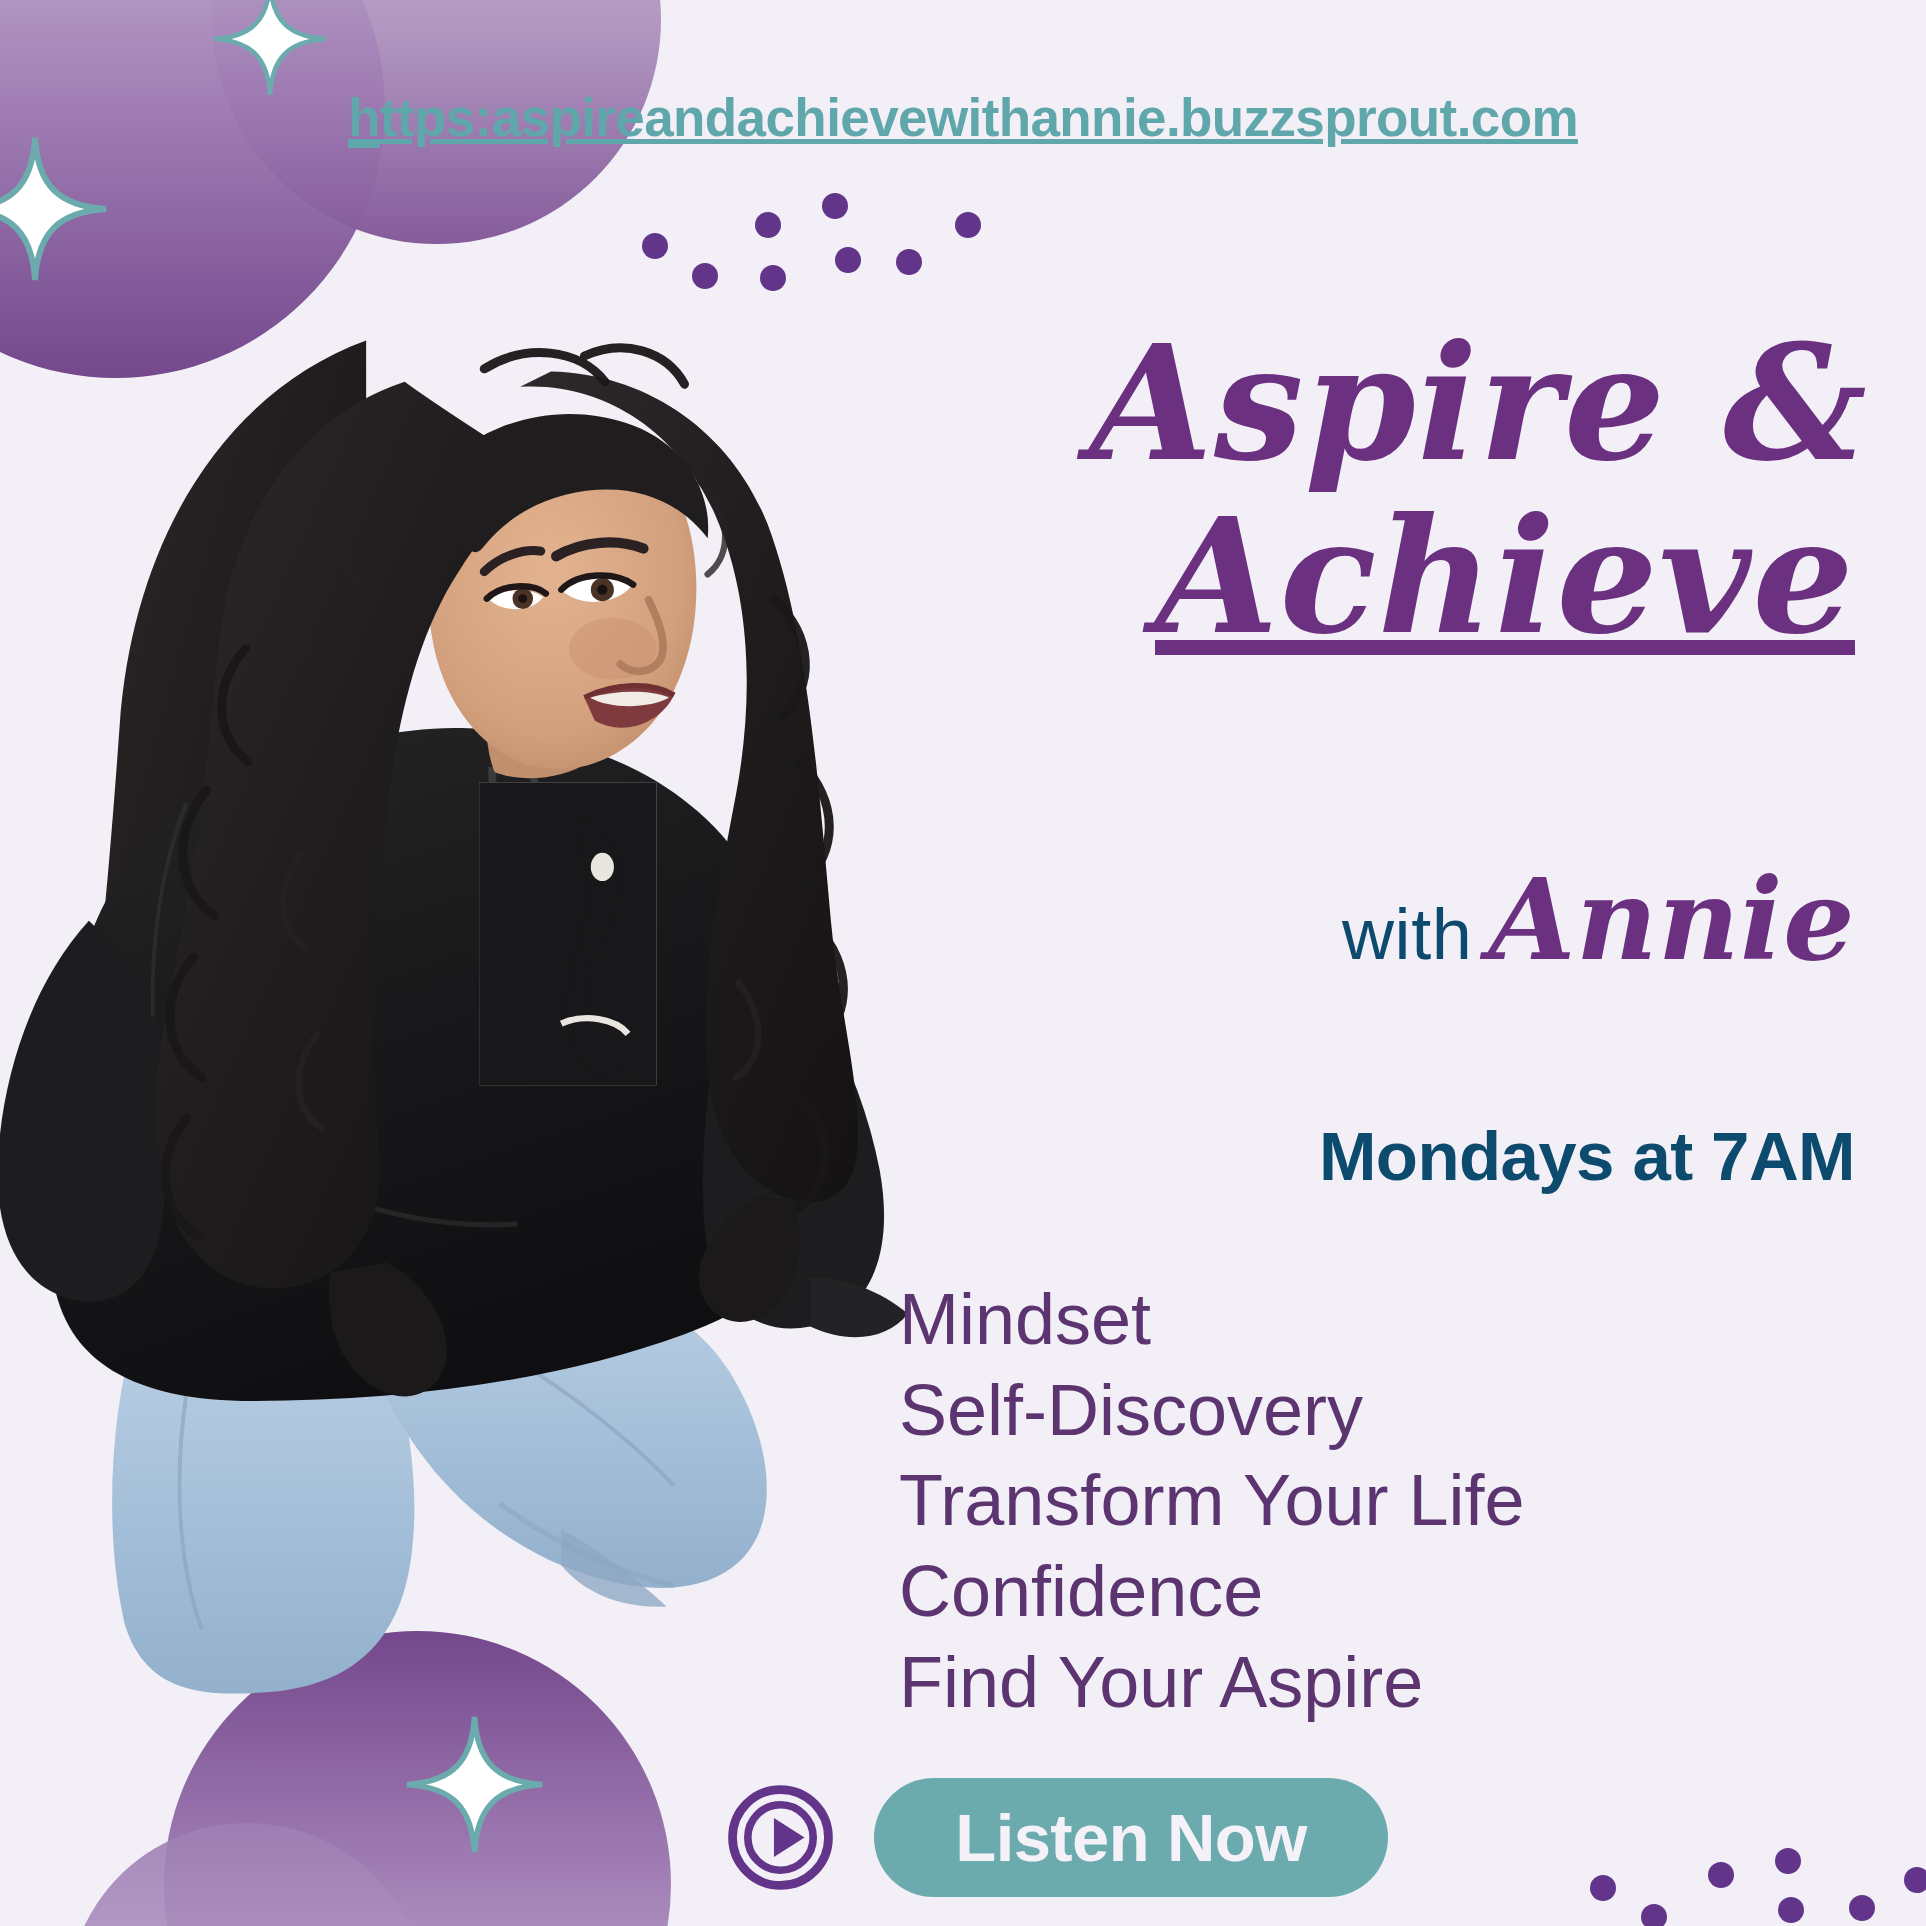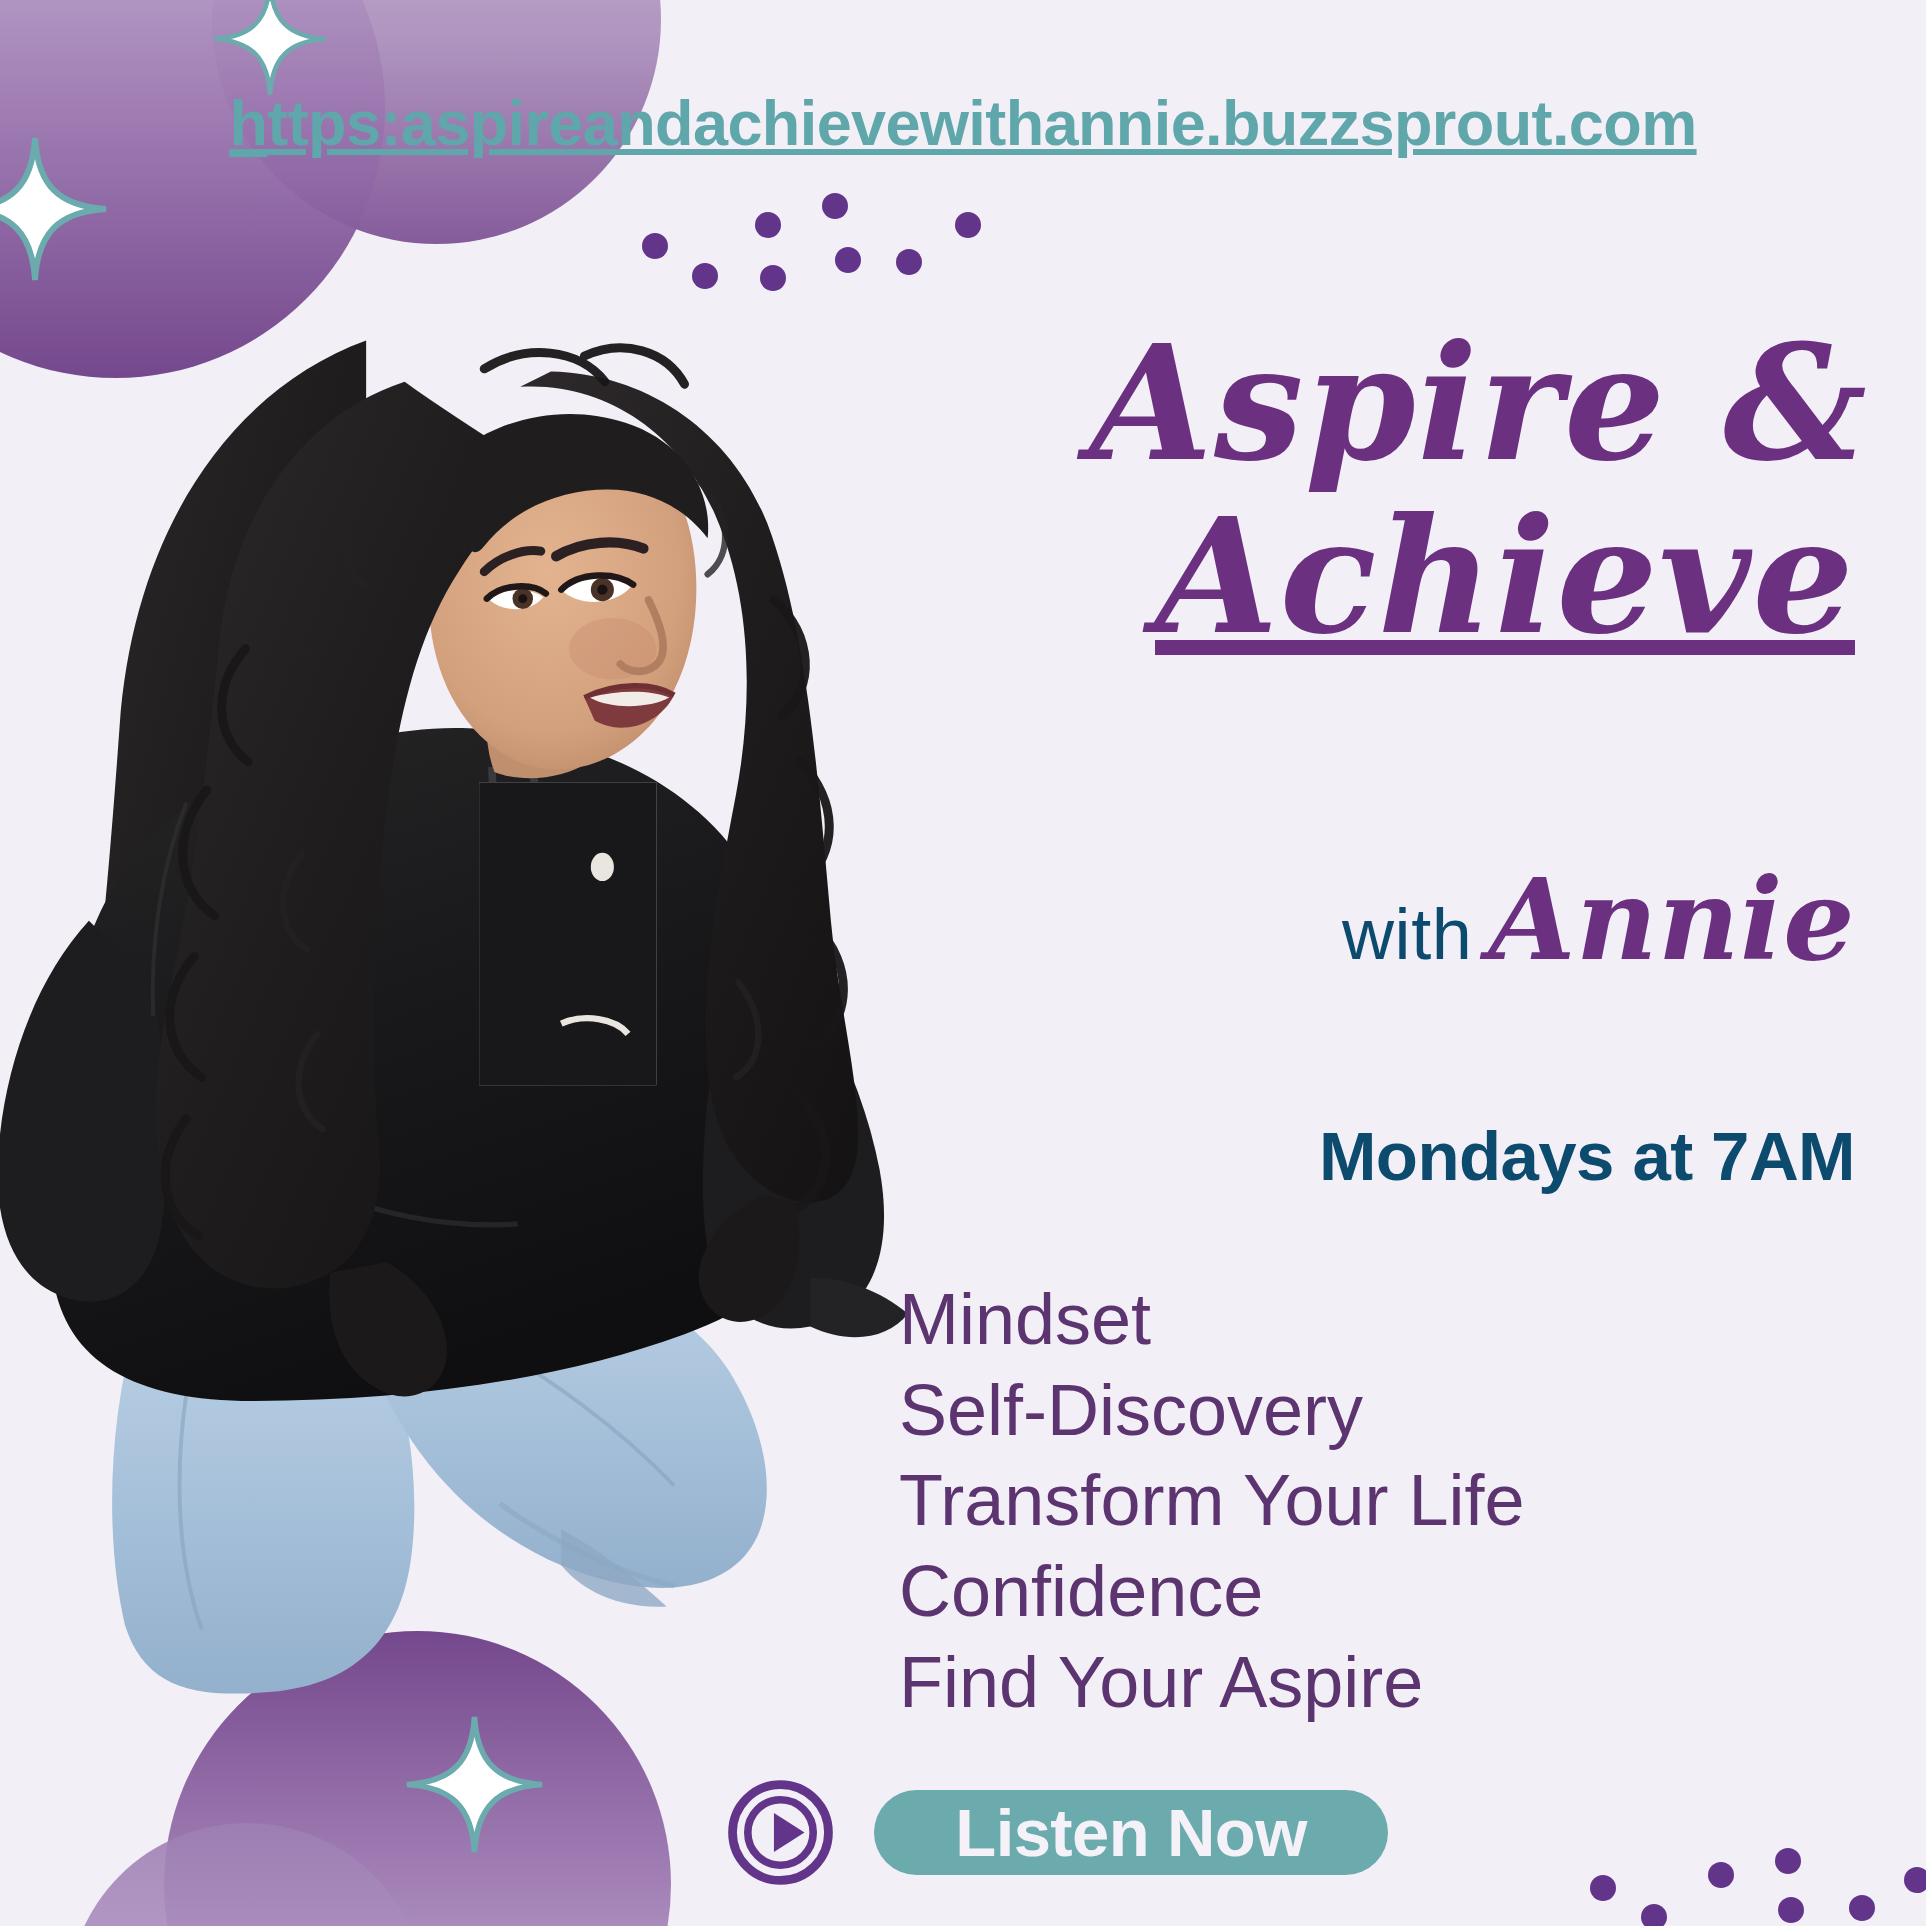--- a/index.html
+++ b/index.html
@@ -66,21 +66,21 @@
 
   
   #url-bar {
     position:absolute;
     left:0; top:87px;
     width:1926px;
     text-align:center;
   }
   #url-link {
     display:inline-block;
-    font-size:63px;
+    font-size:53px;
     font-weight:700;
     color:#5fa7ab;
     letter-spacing:-0.6px;
     white-space:nowrap;
     font-family:"Liberation Sans", sans-serif;
   }
   #url-link .lead { text-decoration:underline; text-decoration-thickness:4.5px; text-underline-offset:7px; }
 
   
   #title-block {
@@ -171,21 +171,21 @@
     align-items:center;
     gap:39px;
   }
   #play-icon { width:109px; height:109px; flex:0 0 auto; }
   #play-icon svg { display:block; width:100%; height:100%; }
 
   #listen-button {
     display:flex;
     align-items:center;
     justify-content:center;
-    width:514px; height:85px;
+    width:514px; height:119px;
     border-radius:61px;
     background:#6babae;
     color:#f4f2f8;
     font-size:67px;
     font-weight:700;
     letter-spacing:-0.6px;
     border:none;
     cursor:pointer;
     font-family:"Liberation Sans", sans-serif;
   }

